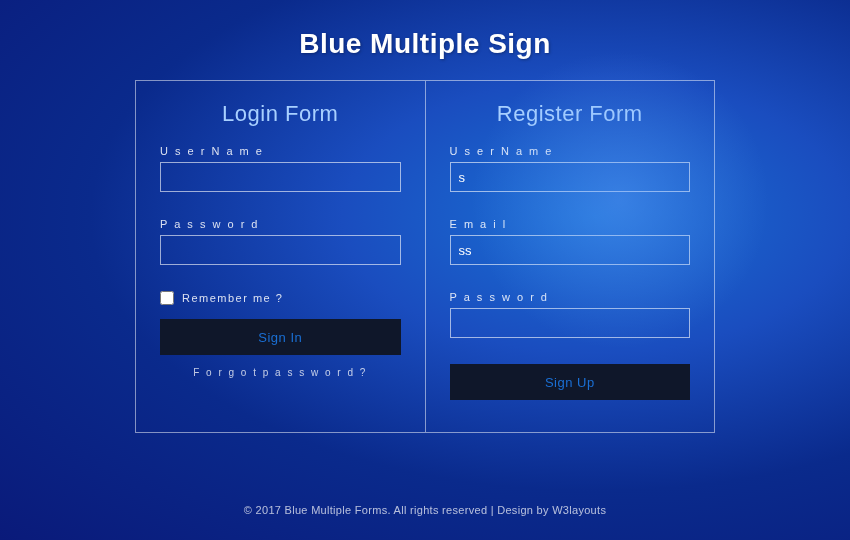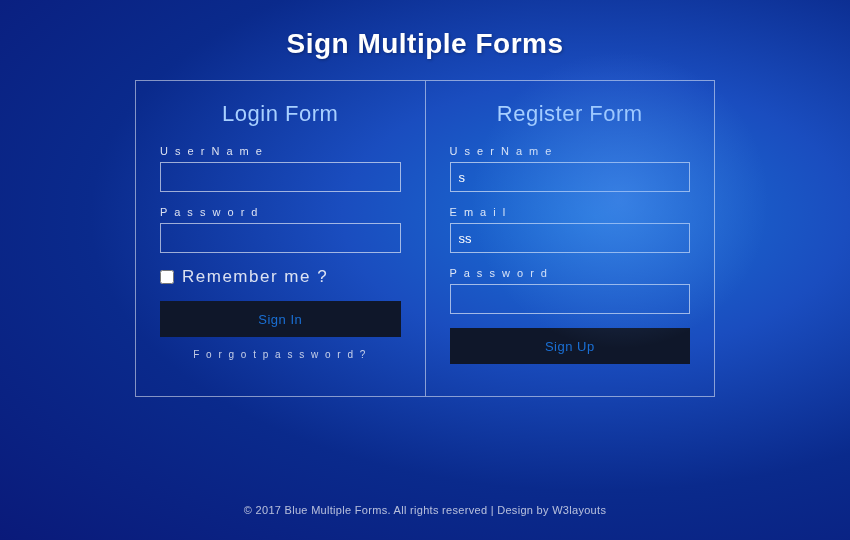--- a/index.html
+++ b/index.html
@@ -71,21 +71,21 @@
 
     .field-label {
       color: rgba(255,255,255,0.85);
       font-size: 11px;
       letter-spacing: 2px;
       margin-bottom: 5px;
       display: block;
     }
 
     .field-group {
-      margin-bottom: 14px;
+      margin-bottom: 26px;
     }
 
     .text-input {
       width: 100%;
       height: 30px;
       background: transparent;
       border: 1px solid rgba(255,255,255,0.6);
       color: white;
       padding: 4px 8px;
       font-size: 13px;
@@ -101,21 +101,21 @@
 
     .remember-checkbox {
       width: 14px;
       height: 14px;
       cursor: pointer;
       accent-color: #1a6fd4;
     }
 
     .remember-label {
       color: rgba(255,255,255,0.85);
-      font-size: 17px;
+      font-size: 11px;
       letter-spacing: 1.5px;
     }
 
     .submit-btn {
       width: 100%;
       height: 36px;
       background: #0f172a;
       border: none;
       color: #1a6fd4;
       font-size: 13px;
@@ -138,21 +138,21 @@
       position: absolute;
       bottom: 24px;
       color: rgba(255,255,255,0.7);
       font-size: 11px;
       letter-spacing: 0.3px;
     }
   </style>
 </head>
 <body>
 
-<h1 class="page-title">Sign Multiple Forms</h1>
+<h1 class="page-title">Blue Multiple Sign</h1>
 
 <div class="forms-container">
 
   <div class="form-box">
     <div class="form-title">Login Form</div>
 
     <div class="field-group">
       <label class="field-label">U s e r   N a m e</label>
       <input type="text" class="text-input" placeholder="" style="">
     </div>

